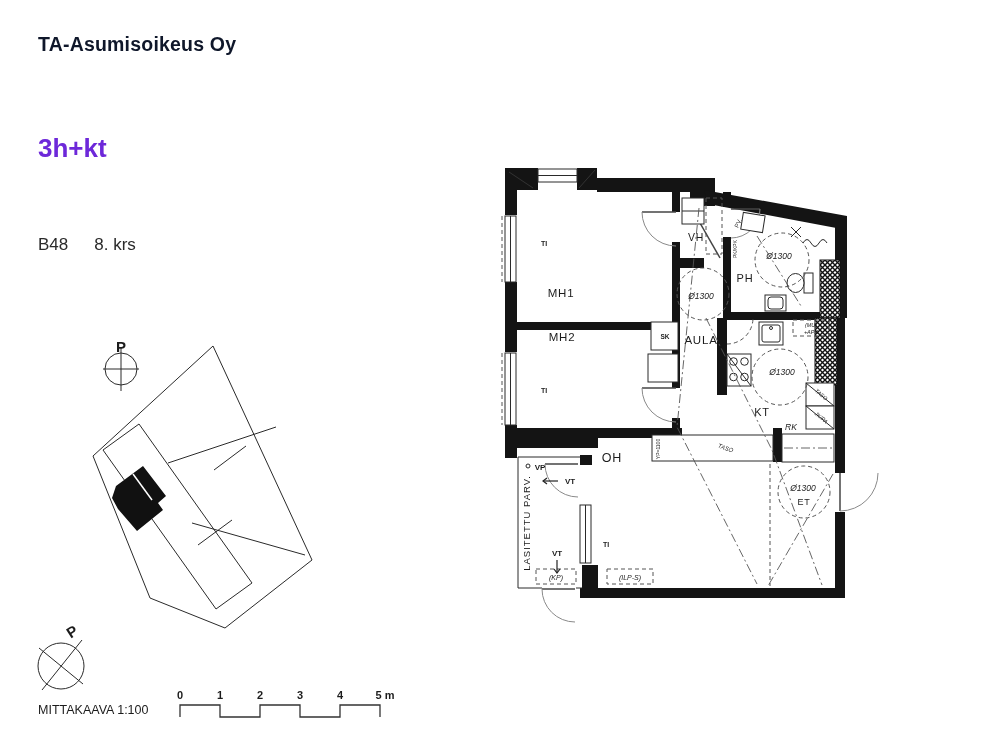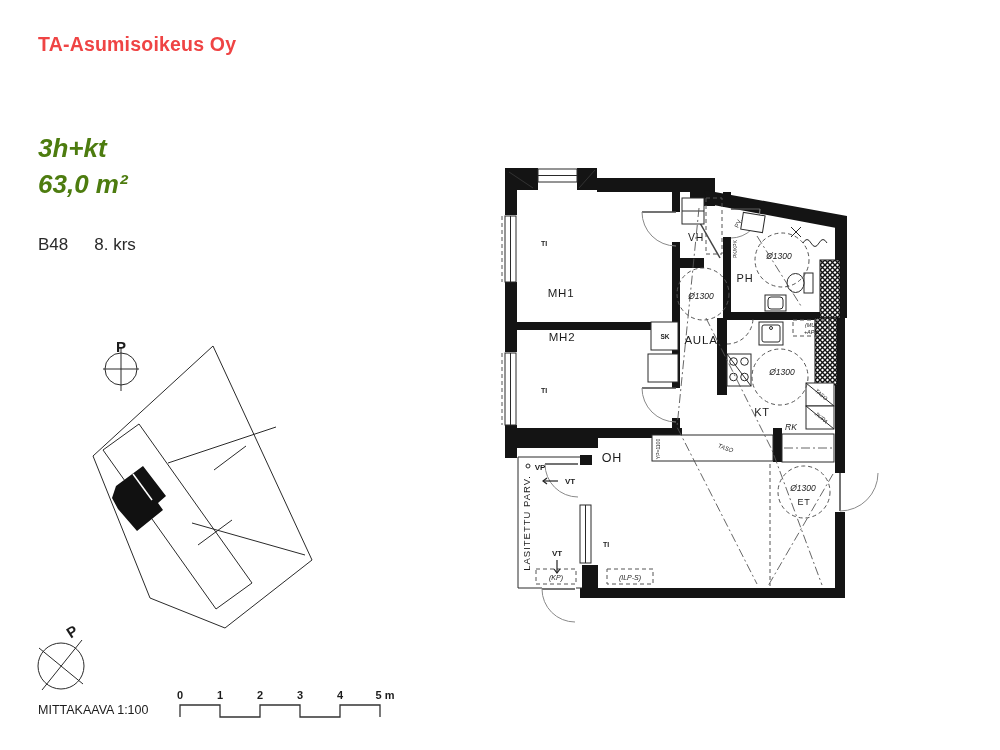--- a/index.html
+++ b/index.html
@@ -1,18 +1,18 @@
 <!DOCTYPE html>
 <html><head>
 <meta charset="utf-8">
 <style>
   html,body{margin:0;padding:0;background:#ffffff;}
   body{width:1000px;height:750px;position:relative;font-family:"Liberation Sans",sans-serif;overflow:hidden;}
-  .hdr{position:absolute;left:38px;top:32px;color:#ef4444;font-weight:bold;font-size:19.5px;line-height:24px;letter-spacing:.2px;}
-  .apt{position:absolute;left:38px;top:130px;color:#4d7c0f;font-weight:bold;font-size:26px;line-height:36px;font-style:italic;}
+  .hdr{position:absolute;left:38px;top:32px;color:#0f172a;font-weight:bold;font-size:19.5px;line-height:24px;letter-spacing:.2px;}
+  .apt{position:absolute;left:38px;top:130px;color:#6d28d9;font-weight:bold;font-size:26px;line-height:36px;}
   .unit{position:absolute;left:38px;top:235px;color:#2a2a2a;font-size:17px;}
   .unit .flr{margin-left:26px;}
   svg text{font-family:"Liberation Sans",sans-serif;fill:#1c1c1c;}
   .rm{letter-spacing:.8px;}
   .it{font-style:italic;}
   .thin{stroke:#2a2a2a;stroke-width:1;fill:none;}
   .wall{fill:#141414;stroke:none;}
   .dash{stroke:#555;stroke-width:1;fill:none;stroke-dasharray:4 3;}
   .ddot{stroke:#555;stroke-width:.9;fill:none;stroke-dasharray:9 3 2 3;}
   .arc{stroke:#8a8a8a;stroke-width:1;fill:none;}
@@ -23,21 +23,20 @@
 <body>
 
 
 
 <div class="hdr">
   <div>TA-Asumisoikeus Oy</div>
 </div>
 
 <div class="apt">
   <div>3h+kt</div>
-  <div>63,0 m²</div>
 </div>
 
 <div class="unit">
   <span>B48</span><span class="flr">8. krs</span>
 </div>
 
 <svg width="1000" height="750" viewBox="0 0 1000 750" xmlns="http://www.w3.org/2000/svg">
   <defs>
     <pattern id="xh" width="5" height="5" patternUnits="userSpaceOnUse">
       <rect width="5" height="5" fill="#fff"></rect>

